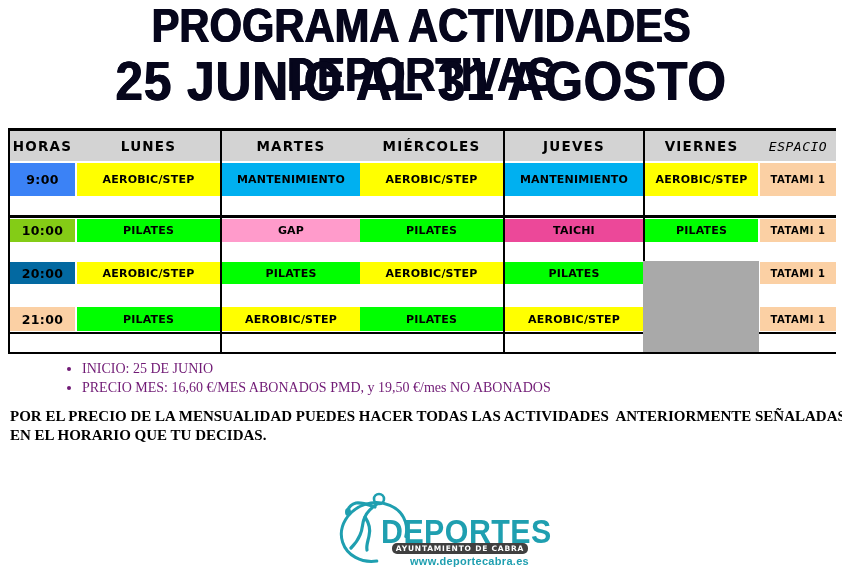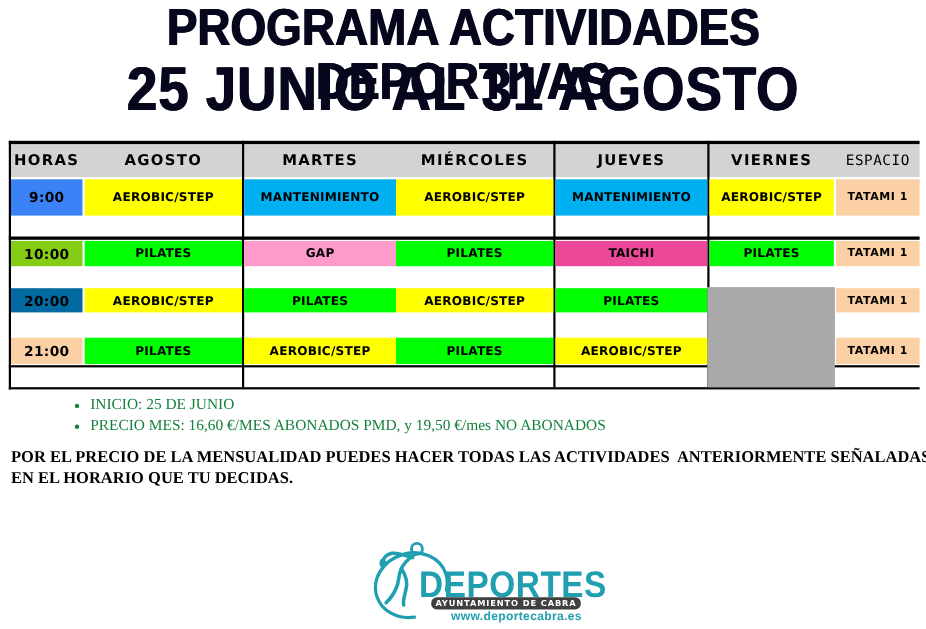--- a/index.html
+++ b/index.html
@@ -23,21 +23,21 @@
   .hdr-espacio{font-family:"DejaVu Sans Mono",monospace;font-weight:normal;font-size:13px;letter-spacing:0.5px;}
   .time{font-size:12.5px;letter-spacing:0.3px;}
   .act{font-size:11px;letter-spacing:0.2px;}
   .space{font-size:10px;letter-spacing:0.5px;}
   .divider{position:absolute;left:212px;top:115px;width:400px;text-align:center;
            font-family:"DejaVu Sans",sans-serif;font-weight:bold;font-size:13.5px;
            letter-spacing:5px;word-spacing:13px;color:#000;}
 
   
   .notes{position:absolute;left:58px;top:361px;margin:0;padding-left:24px;
-         font-family:"Liberation Serif",serif;font-size:14px;color:#15803d;}
+         font-family:"Liberation Serif",serif;font-size:14px;color:#701a75;}
   .notes li{margin:0 0 4px 0;line-height:15px;}
 
   
   .footer{position:absolute;left:10px;top:407px;font-family:"Liberation Serif",serif;
           font-weight:bold;font-size:15px;color:#000;}
   .footer-line{white-space:pre;line-height:19px;}
 
   
   .logo{position:absolute;left:338px;top:486px;width:310px;height:84px;}
   .logo-figure{position:absolute;left:0;top:2px;}
@@ -65,26 +65,26 @@
   <div class="line" style="left:0;top:87px;width:828px;height:3px;"></div>
   <div class="line" style="left:0;top:204px;width:828px;height:2px;"></div>
   <div class="line" style="left:212px;top:0;width:2px;height:224px;"></div>
   <div class="line" style="left:495px;top:0;width:2px;height:224px;"></div>
   <div class="line" style="left:635px;top:0;width:2px;height:224px;"></div>
 
 
   <div class="band" style="left: 635px; top: 133px; width: 116px; height: 91px; background-color: rgb(169, 169, 169);"></div>
 
 <div class="tcell hdr" style="left: 2px; width: 65px; top: 3px; height: 30px;">HORAS</div>
-    <div class="tcell hdr" style="left: 69px; width: 143px; top: 3px; height: 30px;">AGOSTO</div>
+    <div class="tcell hdr" style="left: 69px; width: 143px; top: 3px; height: 30px;">LUNES</div>
     <div class="tcell hdr" style="left: 214px; width: 138px; top: 3px; height: 30px;">MARTES</div>
     <div class="tcell hdr" style="left: 352px; width: 143px; top: 3px; height: 30px;">MIÉRCOLES</div>
     <div class="tcell hdr" style="left: 497px; width: 138px; top: 3px; height: 30px;">JUEVES</div>
     <div class="tcell hdr" style="left: 637px; width: 113px; top: 3px; height: 30px;">VIERNES</div>
-    <div class="tcell hdr hdr-espacio" style="left: 752px; width: 76px; top: 3px; height: 30px;">ESPACIO</div>
+    <div class="tcell hdr hdr-espacio" style="left: 752px; width: 76px; top: 3px; height: 30px; font-style: italic;">ESPACIO</div>
     <div class="tcell time" style="left: 2px; width: 65px; top: 35px; height: 33px; background-color: #3b82f6;">9:00</div>
     <div class="tcell act" style="left: 69px; width: 143px; top: 35px; height: 33px; background-color: rgb(255, 255, 0);">AEROBIC/STEP</div>
     <div class="tcell act" style="left: 214px; width: 138px; top: 35px; height: 33px; background-color: rgb(0, 176, 240);">MANTENIMIENTO</div>
     <div class="tcell act" style="left: 352px; width: 143px; top: 35px; height: 33px; background-color: rgb(255, 255, 0);">AEROBIC/STEP</div>
     <div class="tcell act" style="left: 497px; width: 138px; top: 35px; height: 33px; background-color: rgb(0, 176, 240);">MANTENIMIENTO</div>
     <div class="tcell act" style="left: 637px; width: 113px; top: 35px; height: 33px; background-color: rgb(255, 255, 0);">AEROBIC/STEP</div>
     <div class="tcell space" style="left: 752px; width: 76px; top: 35px; height: 33px; background-color: rgb(251, 208, 164);">TATAMI 1</div>
     <div class="tcell time" style="left: 2px; width: 65px; top: 91px; height: 23px; background-color: #84cc16;">10:00</div>
     <div class="tcell act" style="left: 69px; width: 143px; top: 91px; height: 23px; background-color: rgb(0, 255, 0);">PILATES</div>
     <div class="tcell act" style="left: 214px; width: 138px; top: 91px; height: 23px; background-color: rgb(255, 155, 203);">GAP</div>

